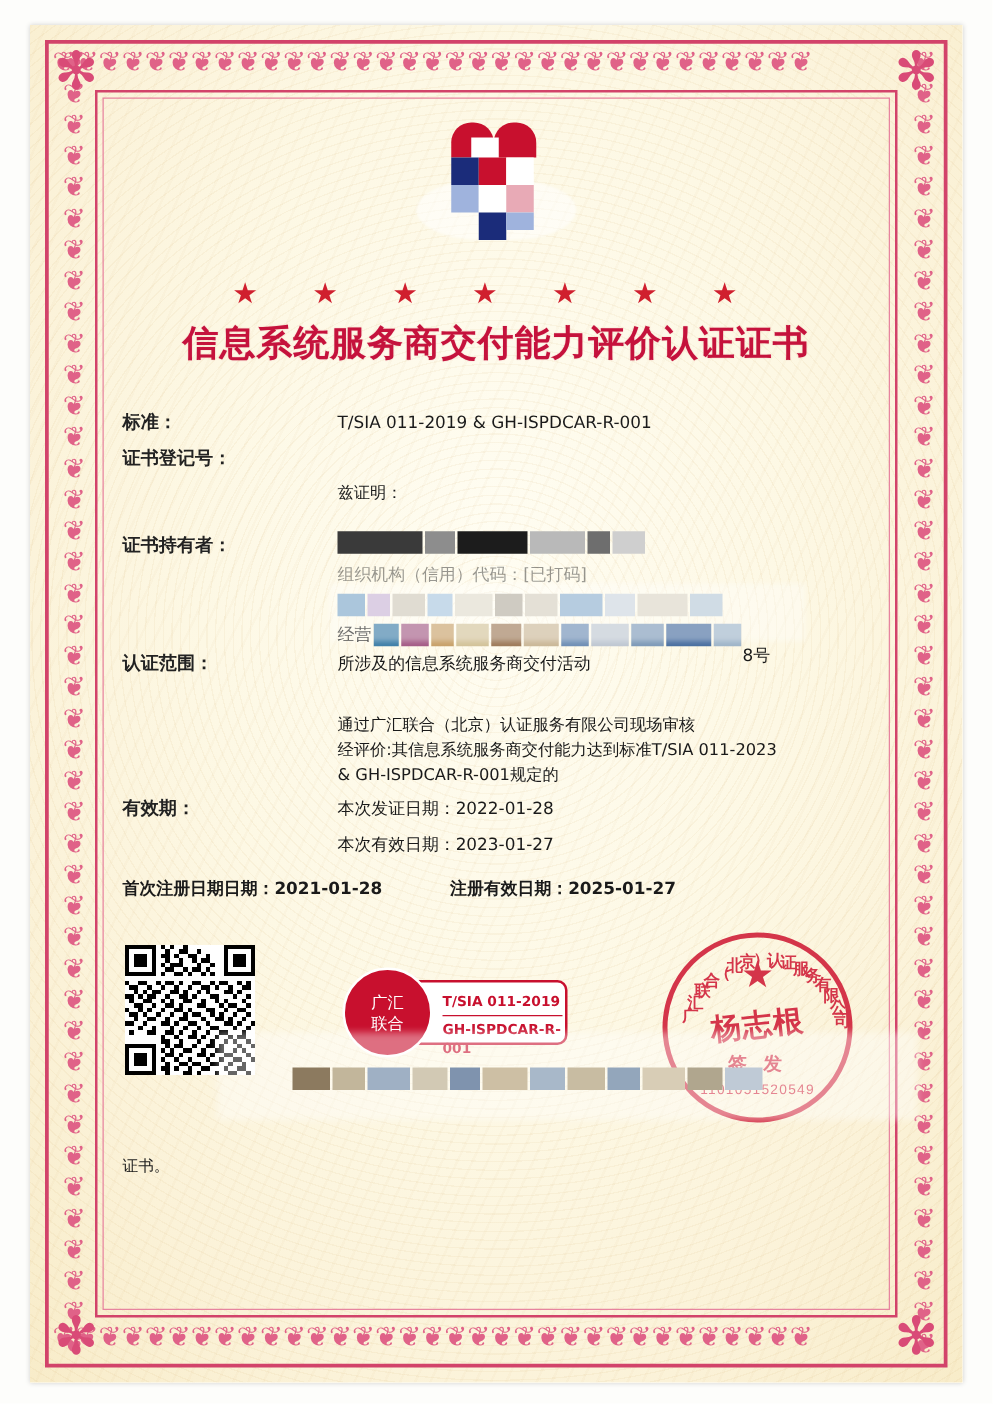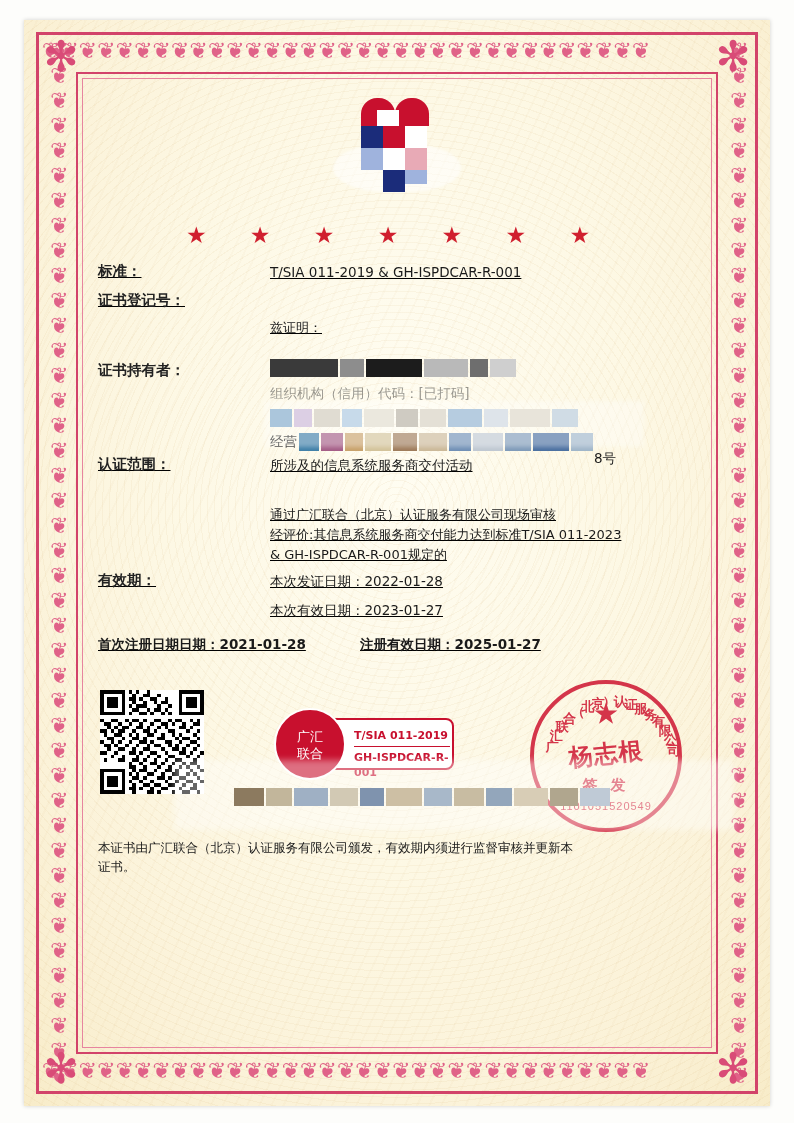--- a/index.html
+++ b/index.html
@@ -150,21 +150,21 @@
     font-size: 28.5px;
     font-weight: bold;
     color: #c5123c;
     letter-spacing: 1px;
     margin-top: 6px;
     font-family: "DejaVu Sans", sans-serif;
     text-shadow: 0 0 1px rgba(197,18,60,0.35);
   }
 
   
-  .rows { margin-top: 12px; text-decoration: underline; }
+  .rows { margin-top: 34px; }
   .row {
     display: flex;
     align-items: flex-start;
     margin-bottom: 9px;
   }
   .lbl {
     width: 172px;
     flex: 0 0 172px;
     text-align: left;
     padding-left: 4px;
@@ -442,20 +442,21 @@
           <div class="sq blk-ltblu" style="left:18px; top:50px; width:22px; height:22px;"></div>
           <div class="sq blk-white" style="left:40px; top:50px; width:22px; height:22px;"></div>
           <div class="sq blk-pink" style="left:62px; top:50px; width:22px; height:22px;"></div>
           <div class="sq blk-blue" style="left:40px; top:72px; width:22px; height:22px;"></div>
           <div class="sq blk-ltblu" style="left:62px; top:72px; width:22px; height:14px;"></div>
         </div>
       </div>
 
       <div class="stars">★ ★ ★ ★ ★ ★ ★</div>
 
+      <div class="title">信息系统服务商交付能力评价认证证书</div>
 
       <div class="rows">
 
         <div class="row">
           <div class="lbl">标准：</div>
           <div class="val">T/SIA 011-2019 &amp; GH-ISPDCAR-R-001</div>
         </div>
 
         <div class="row">
           <div class="lbl">证书登记号：</div>
@@ -783,21 +784,20 @@
             <span class="arc-char" style="transform: rotate(67deg) translate(0,-63px) rotate(-67deg);">公</span>
             <span class="arc-char" style="transform: rotate(77deg) translate(0,-63px) rotate(-77deg);">司</span>
           </div>
           <div class="star">★</div>
           <div class="sig">杨志根</div>
           <div class="issue">签 发</div>
           <div class="num">1101051520549</div>
         </div>
 
         <div class="footer">
-          <div>本证书由广汇联合（北京）认证服务有限公司颁发，有效期内须进行监督审核并更新本</div>
           <div>证书。</div>
         </div>
 
         <div class="bottom-blur"></div>
 
         <div class="bottom-mosaic">
           <span class="mblk" style="left:0;   width:30px; background:#8c7a5f;"></span>
           <span class="mblk" style="left:32px; width:26px; background:#c2b69b;"></span>
           <span class="mblk" style="left:60px; width:34px; background:#9fb0c4;"></span>
           <span class="mblk" style="left:96px; width:28px; background:#d2c9b4;"></span>

